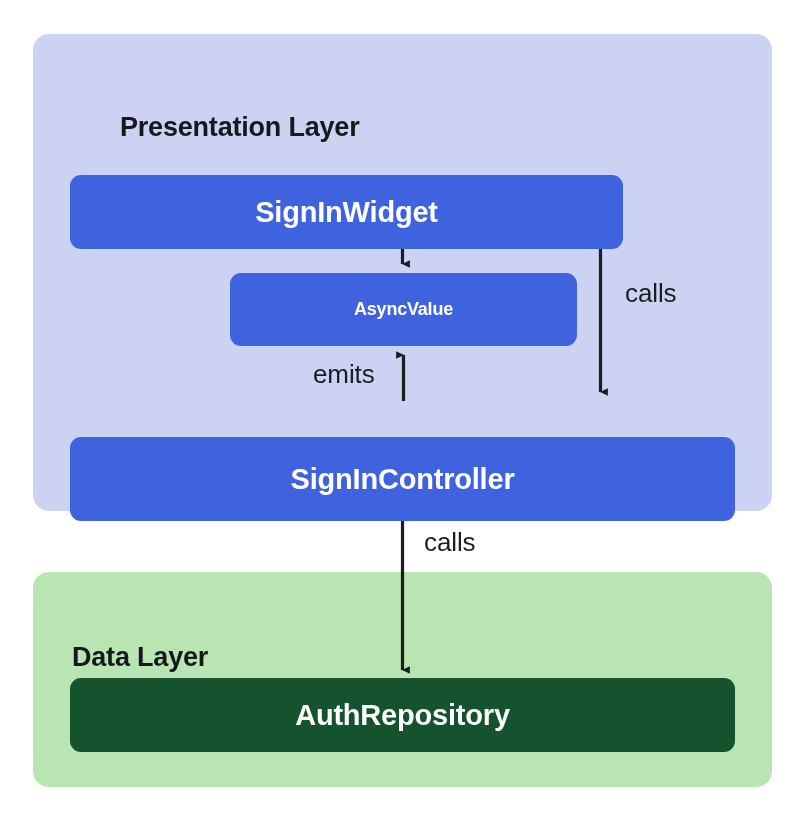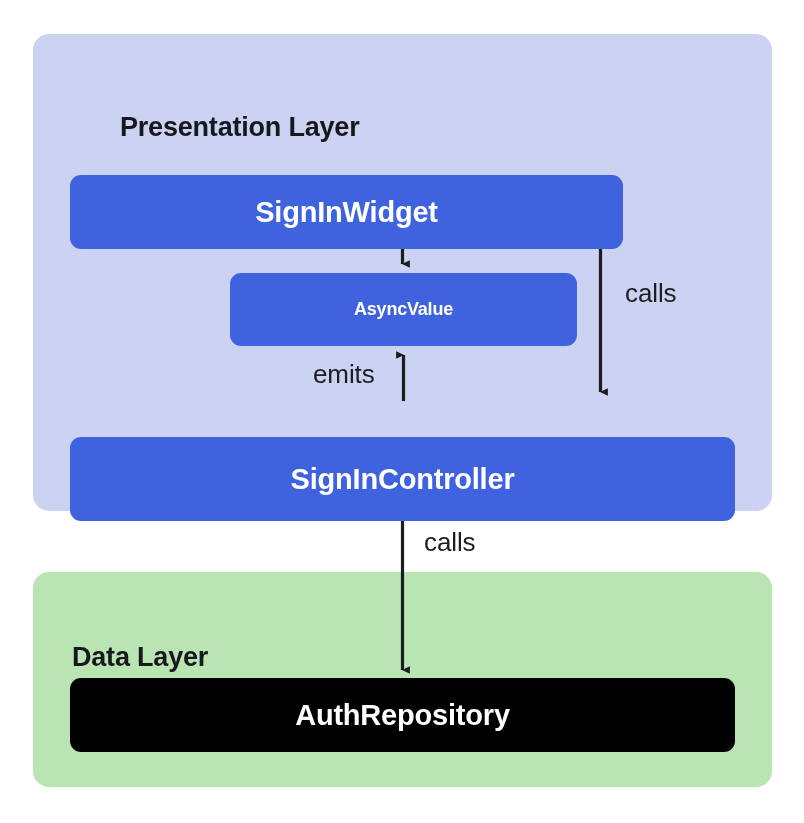--- a/index.html
+++ b/index.html
@@ -58,21 +58,21 @@
     align-items: center;
     justify-content: center;
     color: #ffffff;
     font-size: 29px;
     font-weight: bold;
     letter-spacing: -0.2px;
     box-sizing: border-box;
     white-space: nowrap;
   }
   .node-blue  { background: #3f63de; }
-  .node-green { background: #000000; }
+  .node-green { background: #14532d; }
 
   #node-signinwidget {
     left: 70px;  top: 141px;
     width: 553px; height: 74px; margin-top: 34px;
   }
   #node-asyncvalue {
     left: 230px; top: 273px;
     width: 347px; height: 73px;
     font-size: 18px;
   }

